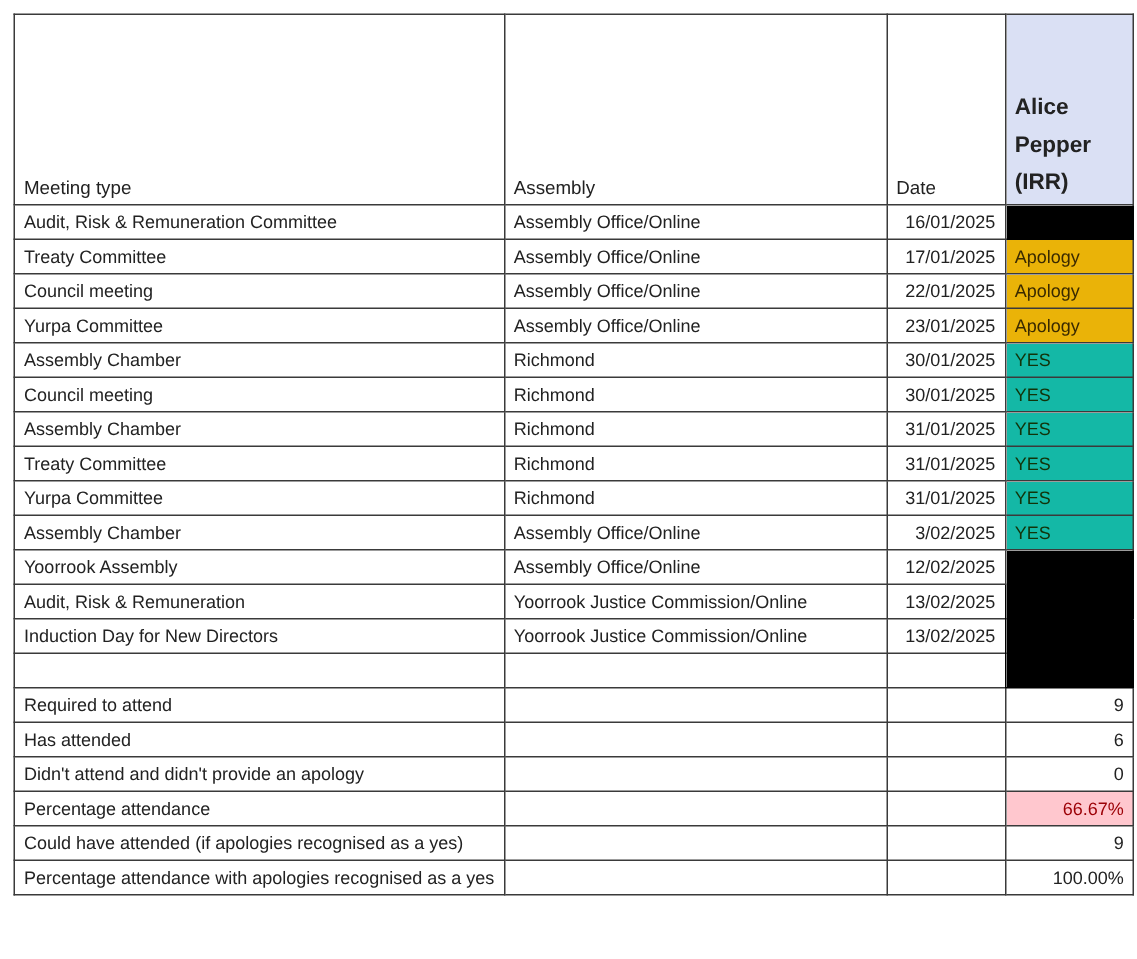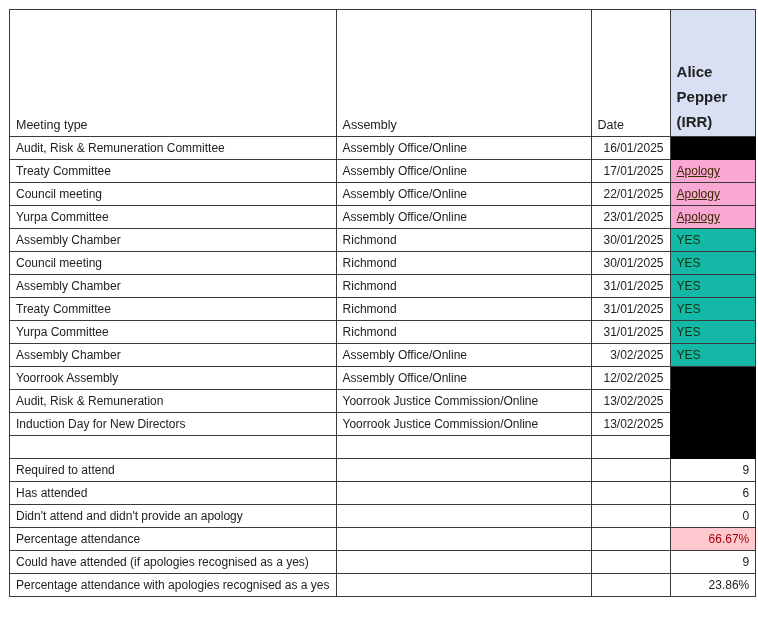--- a/index.html
+++ b/index.html
@@ -37,21 +37,21 @@
       background: #dae0f4;
       font-weight: bold;
       font-size: 15px;
       line-height: 25px;
       white-space: normal;
       padding-left: 6px;
       padding-bottom: 2px;
     }
     td.date { padding-left: 5px; padding-right: 2px; text-align: right; }
     td.status-black { background: #000000; border-color: #000 !important; }
-    td.status-apology { background: #f9a8d4; color: #3a2a00; text-decoration: underline; }
+    td.status-apology { background: #eab308; color: #3a2a00; }
     td.status-yes { background: #14b8a6; color: #12330a; }
     td.num { text-align: right; padding-right: 5px; }
     td.num.pink { background: #ffc7ce; color: #9c0006; padding-left: 38px; }
     td.merged-black { background: #000000; border-color: #000 !important; }
   </style>
 </head>
 <body>
 
 <table class="att">
   <colgroup>
@@ -175,16 +175,16 @@
       <tr>
         <td>Could have attended (if apologies recognised as a yes)</td>
         <td></td>
         <td></td>
         <td class="num">9</td>
       </tr>
       <tr>
         <td>Percentage attendance with apologies recognised as a yes</td>
         <td></td>
         <td></td>
-        <td class="num">23.86%</td>
+        <td class="num">100.00%</td>
       </tr>
     </tbody>
 </table>
 
 </body></html>

